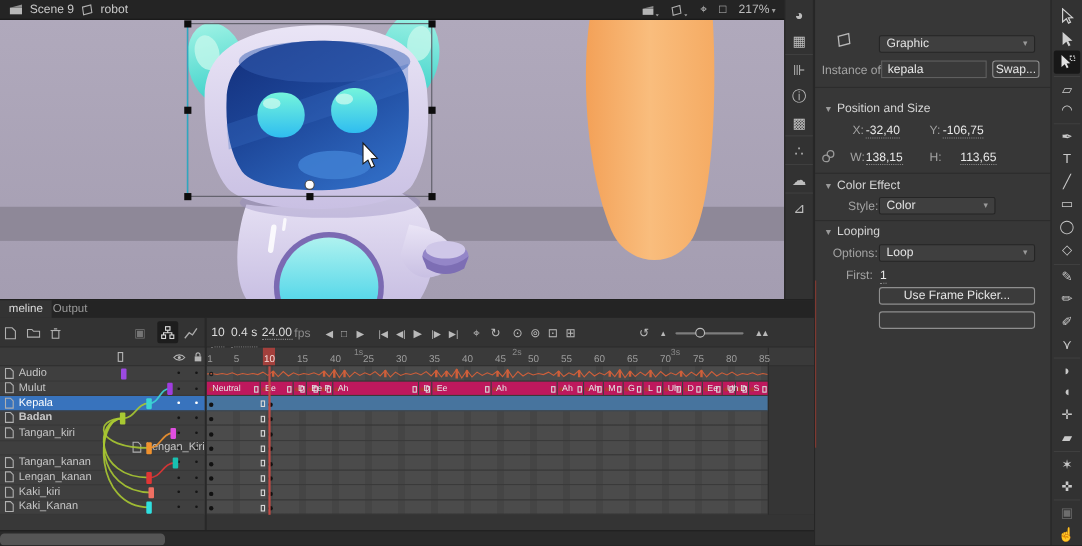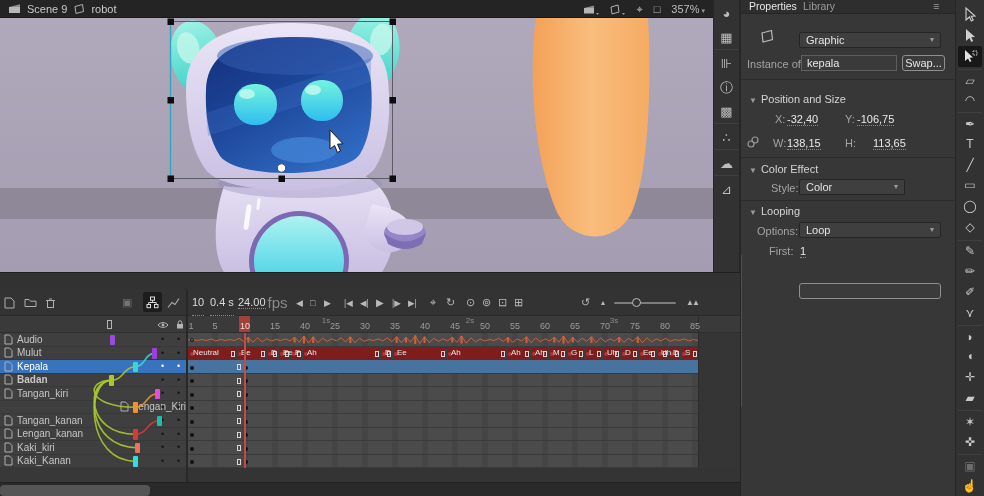--- a/index.html
+++ b/index.html
@@ -39,39 +39,39 @@
 .tool-cell.gsep{border-top:1px solid #3f3f3f;margin-top:2px;padding-top:2px}
 
 #timeline{position:absolute;left:0;top:272px;width:740px;height:224px;background:#323232;border-top:1px solid #1f1f1f}
 #tl-tabs{position:absolute;left:0;top:0;width:740px;height:16px;background:#242424}
 #tl-tabs .tab{position:absolute;top:0;height:16px;line-height:16px;padding:0 8px;font-size:10.5px;cursor:pointer}
 #tab-timeline{left:0;background:#333;color:#ddd}
 #tab-output{left:40px;color:#999}
 #tl-toolbar{position:absolute;left:0;top:16px;width:740px;height:27px;background:#333;border-bottom:1px solid #2b2b2b}
 #tl-toolbar .ti{position:absolute;top:0;height:27px;display:flex;align-items:center;color:#b9b9b9;cursor:pointer}
 #tl-toolbar .txt{color:#dcdcdc;border-bottom:1px dotted #8a8a8a;cursor:default}
-#tl-toolbar .unit{color:#8a8a8a;font-size:15px;margin-left:2px;border-bottom:none}
+#tl-toolbar .unit{color:#8a8a8a;font-size:11px;margin-left:2px;border-bottom:none}
 #tl-vdiv{position:absolute;left:186px;top:16px;width:2px;height:193px;background:#282828}
 #tl-lhead{position:absolute;left:0;top:43px;width:186px;height:17px;background:#3a3a3a;border-bottom:1px solid #2e2e2e}
 #ruler{position:absolute;left:188px;top:43px;width:552px;height:17px;background:#3a3a3a;border-bottom:1px solid #2e2e2e;overflow:hidden;cursor:pointer}
 #ruler .num{position:absolute;bottom:1px;font-size:9px;color:#9d9d9d;transform:translateX(-50%);z-index:2}
 #ruler .num.hl{color:#f3dcda}
 #ruler .sec{position:absolute;top:0;font-size:8px;color:#8b8b8b;transform:translateX(-50%)}
 #ph-marker{position:absolute;top:0;width:11px;height:17px;background:#a3403c;z-index:1}
 #layer-list{position:absolute;left:0;top:60px;width:186px;height:135px}
 .lrow{position:absolute;left:0;width:186px;height:13.5px;background:#3f3f3f;border-bottom:1px solid #383838;display:flex;align-items:center;gap:4px;padding-left:4px;color:#c6c6c6;font-size:10px;cursor:pointer}
 .lrow.sel{background:#3873bd;color:#fff}
 .pcol{position:absolute;left:104px;top:0;width:82px;height:135px;background:rgba(255,255,255,.025)}
 .chip{position:absolute;width:5px;height:10.5px;border-radius:1px;z-index:3;cursor:pointer}
 #wires{position:absolute;left:0;top:0;width:186px;height:135px;pointer-events:none;z-index:2}
 .edot{position:absolute;font-size:9px;color:#151515;z-index:3}
 #frames{position:absolute;left:188px;top:60px;width:552px;height:135px;background:#353535;cursor:pointer}
 .frow{position:absolute;left:0;width:510px;height:13.5px;border-bottom:1px solid #3a3a3a}
 .frow.plain,.frow.audio{background:repeating-linear-gradient(90deg,#4b4b4b 0px,#4b4b4b 24px,#454545 24px,#454545 30px)}
-.frow.mulut{background:#7f1d1d}
+.frow.mulut{background:#be185d}
 .frow.sel{background:#47749e}
 .kdot{position:absolute;width:4px;height:4px;border-radius:50%;background:#111;bottom:3px}
 .kdot.red{background:#b23434}
 .krect{position:absolute;width:4px;height:6px;border:1px solid #d8d8d8;bottom:2.5px}
 .kcirc{position:absolute;width:4px;height:4px;border:1px solid #1d1d1d;border-radius:50%;bottom:3.5px}
 .klabel{position:absolute;top:1.5px;font-size:8px;color:#e6e6e6;white-space:nowrap;z-index:1}
 .kdiv{position:absolute;top:0;bottom:0;width:1px;background:#3e3e3e}
 #playhead{position:absolute;left:56px;top:0;width:1.5px;height:135px;background:#c24b45;z-index:6}
 #tl-ediv{position:absolute;left:698px;top:43px;width:1px;height:152px;background:#2c2c2c}
 #tl-fillL{position:absolute;left:0;top:195px;width:186px;height:14px;background:#383838}
@@ -111,21 +111,21 @@
           </svg>
         </span>
       <span class="mini-ico">
           <svg width="15" height="11" viewBox="0 0 15 11">
             <polygon points="1,3 8,1 9,8 2,10" fill="none" stroke="#b0b0b0"></polygon>
             <polygon points="12,9 15,9 13.5,11" fill="#9a9a9a"></polygon>
           </svg>
         </span>
       <span class="ico">⌖</span>
       <span class="ico">□</span>
-      <span><span>357%</span><span class="dd-caret">▾</span></span>
+      <span><span>217%</span><span class="dd-caret">▾</span></span>
     </div>
   </div>
 
   <div id="stage">
     <svg width="713" height="254" viewBox="0 0 713 254">
       <defs>
         <linearGradient id="wall" x1="0" y1="0" x2="0" y2="1">
             <stop offset="0" stop-color="#b0a9bc"></stop>
             <stop offset="1" stop-color="#a49db1"></stop>
           </linearGradient>
@@ -215,25 +215,20 @@
       <div class="strip-cell sep">▦</div>
       <div class="strip-cell">⊪</div>
       <div class="strip-cell">ⓘ</div>
       <div class="strip-cell sep">▩</div>
       <div class="strip-cell sep">∴</div>
       <div class="strip-cell sep">☁</div>
       <div class="strip-cell">⊿</div>
     </div>
 
   <div id="props">
-    <div id="props-tabs">
-      <span class="ptab" style="left:8px;color:#e6e6e6">Properties</span>
-      <span class="ptab" style="left:62px;color:#9a9a9a">Library</span>
-      <span class="ptab" style="left:192px;color:#9a9a9a">≡</span>
-    </div>
     <span class="mini-ico abs" style="left:18px;top:28px">
       <svg width="16" height="16" viewBox="0 0 16 16">
           <polygon points="3,5 12.5,2.5 13.5,11.5 4,14" fill="none" stroke="#b8b8b8" stroke-width="1.2"></polygon>
         </svg>
     </span>
     <div class="dd" style="left:58px;top:32px;width:142px">
       <span>Graphic</span>
         <span class="dd-caret" style="font-size:8px">▾</span>
     </div>
     <span class="plab" style="left:6px;top:58px">Instance of:</span>
@@ -267,20 +262,21 @@
     <div class="hr" style="top:200px"></div>
 
     <div class="sech" style="top:205px"><span class="tri">▼</span><span>Looping</span></div>
     <span class="plab" style="left:16px;top:225px">Options:</span>
     <div class="dd" style="left:58px;top:222px;width:142px">
       <span>Loop</span>
         <span class="dd-caret" style="font-size:8px">▾</span>
     </div>
     <span class="plab" style="left:28px;top:245px">First:</span>
     <span class="plab hot" style="left:59px;top:245px">1</span>
+    <div class="pbtn" style="left:58px;top:261px;width:142px">Use Frame Picker...</div>
     <div class="pbtn" style="left:58px;top:283px;width:142px"></div>
     <div id="red-edge"></div>
   </div>
 
   <div id="tools">
       <div class="tool-cell">
         <svg width="15" height="15" viewBox="0 0 15 15">
           <path d="M3,1 L3,13 L6.4,10 L8.4,14 L10.2,13.1 L8.2,9.2 L12,9 Z" fill="none" stroke="#cfcfcf" stroke-width="1.1"></path>
         </svg>
       </div>
@@ -311,20 +307,24 @@
       <div class="tool-cell">◖</div>
       <div class="tool-cell">✛</div>
       <div class="tool-cell">▰</div>
       <div class="tool-cell gsep">✶</div>
       <div class="tool-cell">✜</div>
       <div class="tool-cell disabled gsep">▣</div>
       <div class="tool-cell">☝</div>
     </div>
 
   <div id="timeline">
+    <div id="tl-tabs">
+      <span class="tab" id="tab-timeline">meline</span>
+      <span class="tab" id="tab-output">Output</span>
+    </div>
     <div id="tl-toolbar">
       <span class="ti mini-ico" style="left:4px">
           <svg width="11" height="13" viewBox="0 0 11 13">
             <path d="M1,2 h6 l3,3 v7 h-9 z" fill="none" stroke="#b0b0b0"></path>
           </svg>
         </span>
       <span class="ti mini-ico" style="left:24px">
           <svg width="13" height="11" viewBox="0 0 13 11">
             <path d="M1,2.5 h4 l1.5,1.7 H12 V9.5 H1 Z" fill="none" stroke="#b0b0b0"></path>
           </svg>

